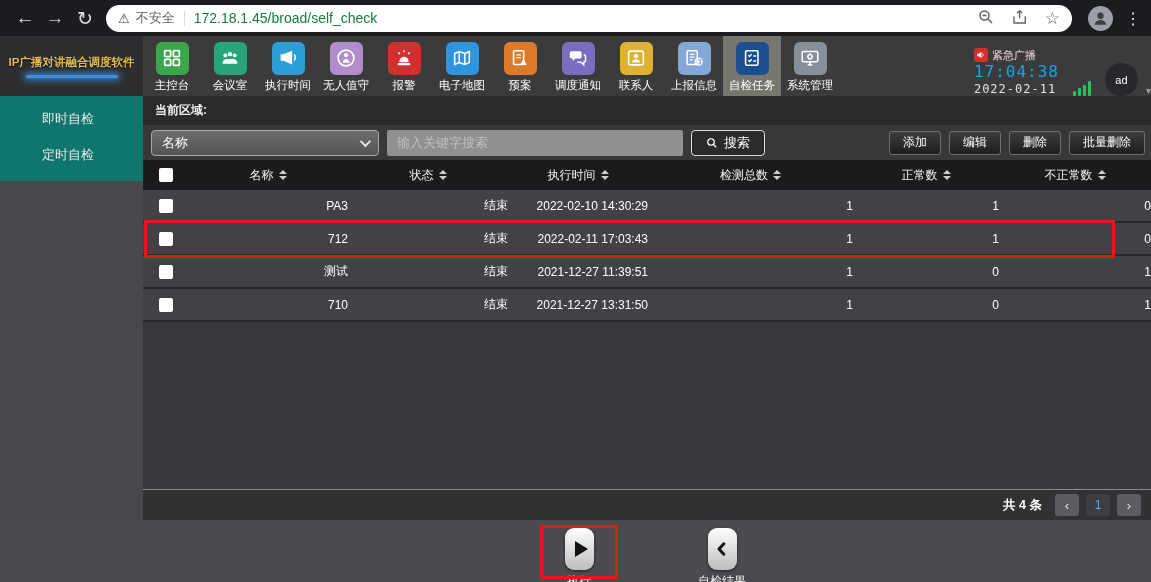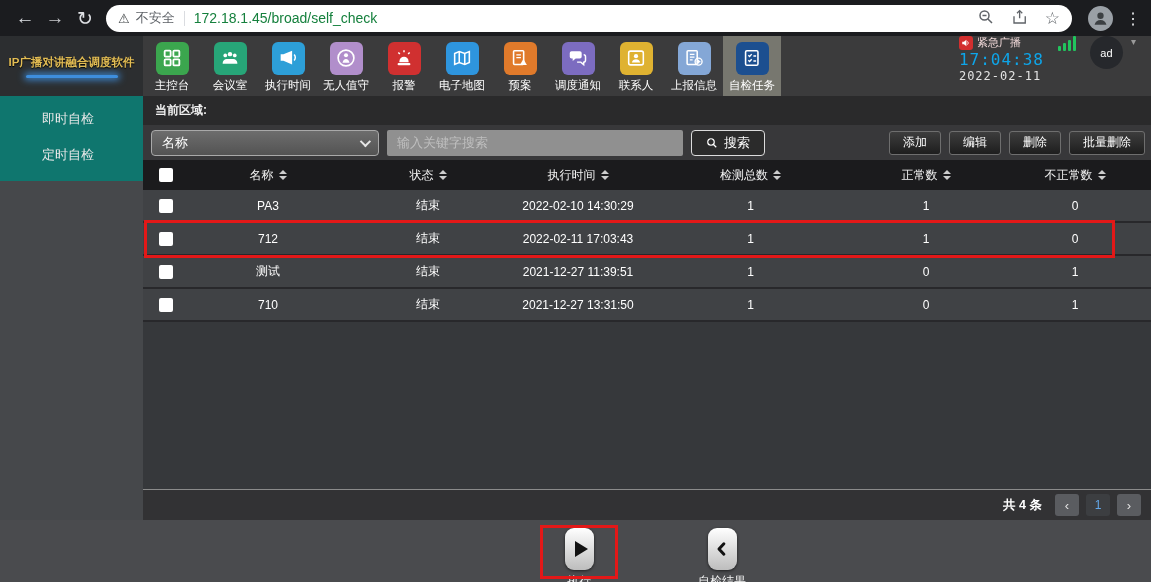--- a/index.html
+++ b/index.html
@@ -33,21 +33,21 @@
     text-shadow:0 1px 1px #000; letter-spacing:0; }
   .logo-glow { width:92px; height:3px; margin-top:5px; border-radius:2px; background:#3e8edd;
     box-shadow:0 0 7px 2px rgba(62,142,221,.9); }
   .nav-items { display:flex; align-items:stretch; }
   .nav-item { width:58px; display:flex; flex-direction:column; align-items:center; justify-content:center;
     cursor:pointer; padding-top:2px; }
   .nav-item.active { background:#77776f; }
   .nav-icon { width:33px; height:33px; border-radius:6px; display:flex; align-items:center; justify-content:center; }
   .nav-icon svg { width:22px; height:22px; }
   .nav-label { font-size:11.5px; color:#ffffff; margin-top:3px; white-space:nowrap; }
-  .nav-right { margin-left:auto; display:flex; align-items:flex-start; padding-right:15px; gap:14px; }
+  .nav-right { margin-left:auto; display:flex; align-items:flex-end; padding-right:0; gap:14px; }
   .clock-block { display:flex; flex-direction:column; line-height:1.2; }
   .emg-row { display:flex; align-items:center; gap:4px; }
   .emg-icon { width:14px; height:14px; border-radius:3px; background:#d32f2f; display:flex; align-items:center; justify-content:center; }
   .emg-icon svg { width:10px; height:10px; }
   .emg-label { font-size:11px; color:#f2dada; }
   .clock-time { font-family:"DejaVu Sans Mono", monospace; font-size:16px; color:#0ea5e9; letter-spacing:1px; }
   .clock-date { font-family:"DejaVu Sans Mono", monospace; font-size:12px; color:#e3e3e3; letter-spacing:1px; }
   .signal { display:flex; align-items:flex-end; gap:2px; height:15px; }
   .signal i { width:3px; background:#21c55d; display:block; border-radius:1px; }
   .user-avatar { width:33px; height:33px; border-radius:50%; background:#26282c; color:#fff; font-size:11px;
@@ -84,21 +84,21 @@
   .thead { height:30px; background:#1b1b1d; flex:none; }
   .th-cell { display:flex; align-items:center; justify-content:center; color:#f2f2f2; font-size:12px; gap:5px; cursor:pointer; }
   .sort-icon { display:inline-flex; flex-direction:column; gap:2px; }
   .sort-icon i { display:block; width:0; height:0; border-left:4px solid transparent; border-right:4px solid transparent; }
   .sort-icon .up { border-bottom:4px solid #cdcdcd; }
   .sort-icon .down { border-top:4px solid #cdcdcd; }
   .checkbox { width:14px; height:14px; background:#ffffff; border-radius:2px; margin:0 auto; cursor:pointer; }
 
   .tbody { flex:none; }
   .trow { height:33px; background:#404245; border-bottom:2px solid #28282b; position:relative; }
-  .td-cell { text-align:center; color:#ffffff; font-size:12px; white-space:nowrap; }
+  .td-cell { text-align:right; color:#ffffff; font-size:12px; white-space:nowrap; }
   .row-hl-box { position:absolute; left:1px; top:-3px; width:971px; height:38px;
     border:3px solid #e31818; z-index:6; pointer-events:none; }
 
   .table-empty { flex:1; background:#36383b; }
   .pager-bar { height:31px; background:#323234; border-top:1px solid #8b8b8b; flex:none;
     display:flex; align-items:center; justify-content:flex-end; gap:7px; padding-right:10px; }
   .pager-total { color:#ffffff; font-size:12.5px; font-weight:bold; margin-right:6px; }
   .pg-btn { width:24px; height:22px; border-radius:3px; background:#5a5c60; color:#e3e3e3; font-size:13px;
     display:flex; align-items:center; justify-content:center; cursor:pointer; }
   .pg-btn.page-num { background:#3c3e41; color:#63a7e8; font-size:12px; }
@@ -272,20 +272,31 @@
         <div class="nav-item active">
           <div class="nav-icon" style="background: rgb(28, 79, 144);">
             <svg viewBox="0 0 24 24">
               <rect x="5" y="4" width="13.5" height="16" rx="1.5" fill="none" stroke="#fff" stroke-width="1.7"></rect>
               <path d="M8 9l1.4 1.4 2.3-2.6M8 14.5l1.4 1.4 2.3-2.6" fill="none" stroke="#fff" stroke-width="1.5"></path>
               <path d="M13.5 9.8h3M13.5 15.3h3" stroke="#fff" stroke-width="1.5"></path>
             </svg>
           </div>
           <div class="nav-label">自检任务</div>
         </div>
+        <div class="nav-item">
+          <div class="nav-icon" style="background: rgb(135, 144, 154);">
+            <svg viewBox="0 0 24 24">
+              <rect x="3.5" y="5" width="17" height="11" rx="1.5" fill="none" stroke="#fff" stroke-width="1.7"></rect>
+              <path d="M9.5 19.5h5M12 16v3.5" stroke="#fff" stroke-width="1.7"></path>
+              <circle cx="12" cy="10.5" r="2.3" fill="none" stroke="#fff" stroke-width="1.5"></circle>
+              <path d="M12 6.8v1.4M12 12.8v1.4M8.7 10.5h1.4M13.9 10.5h1.4" stroke="#fff" stroke-width="1.3"></path>
+            </svg>
+          </div>
+          <div class="nav-label">系统管理</div>
+        </div>
       </div>
     <div class="nav-right">
       <div class="clock-block">
         <div class="emg-row">
           <span class="emg-icon">
             <svg viewBox="0 0 24 24">
                 <path d="M3 9h4l6-5v16l-6-5H3z" fill="#fff"></path>
                 <path d="M15.5 8a5.5 5.5 0 010 8" stroke="#fff" stroke-width="2" fill="none"></path>
               </svg>
           </span>

